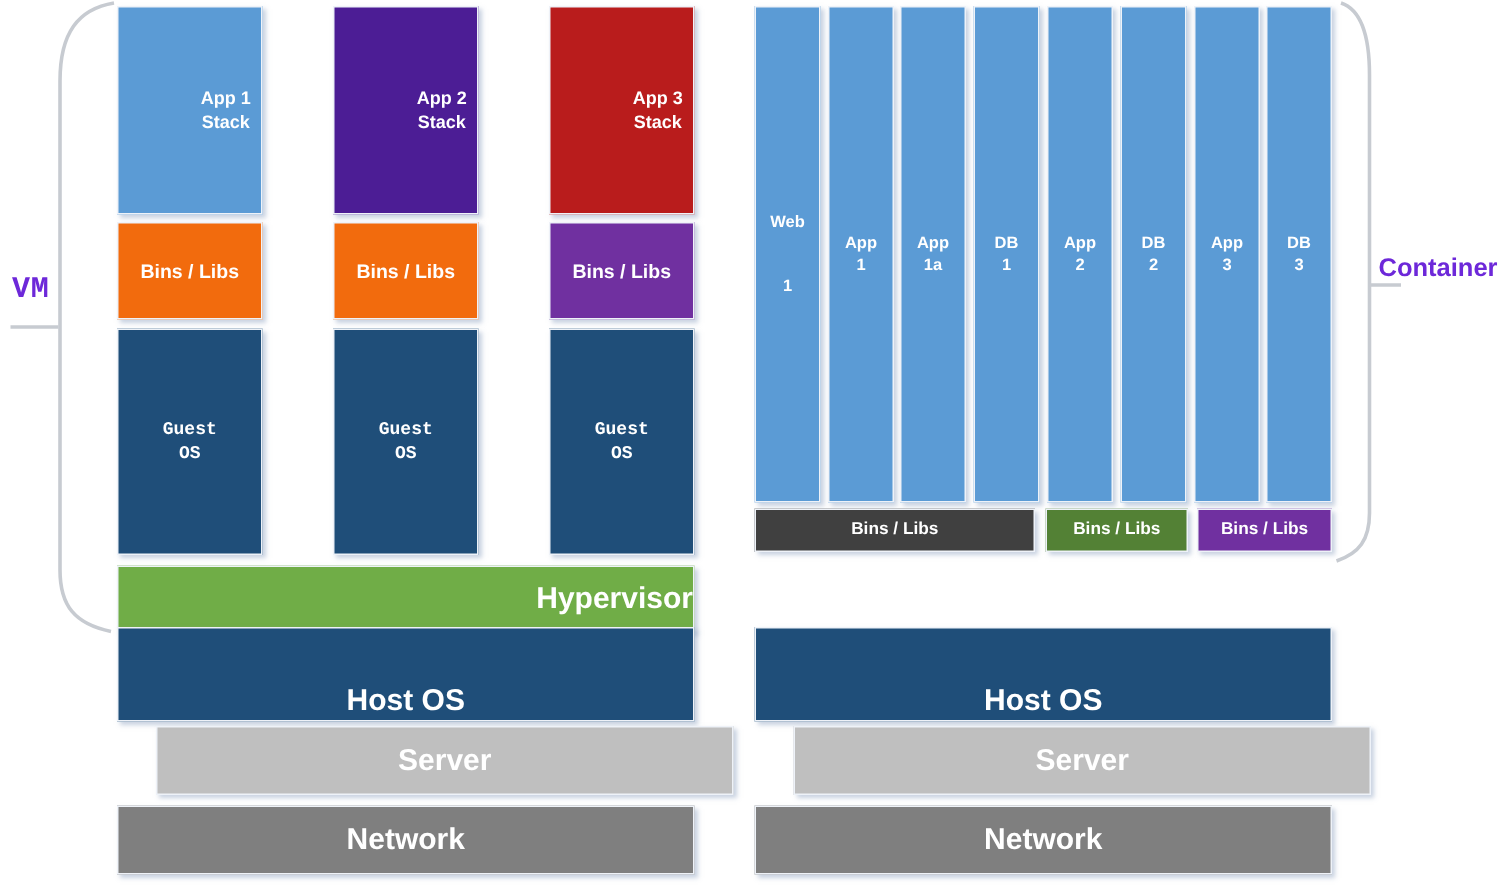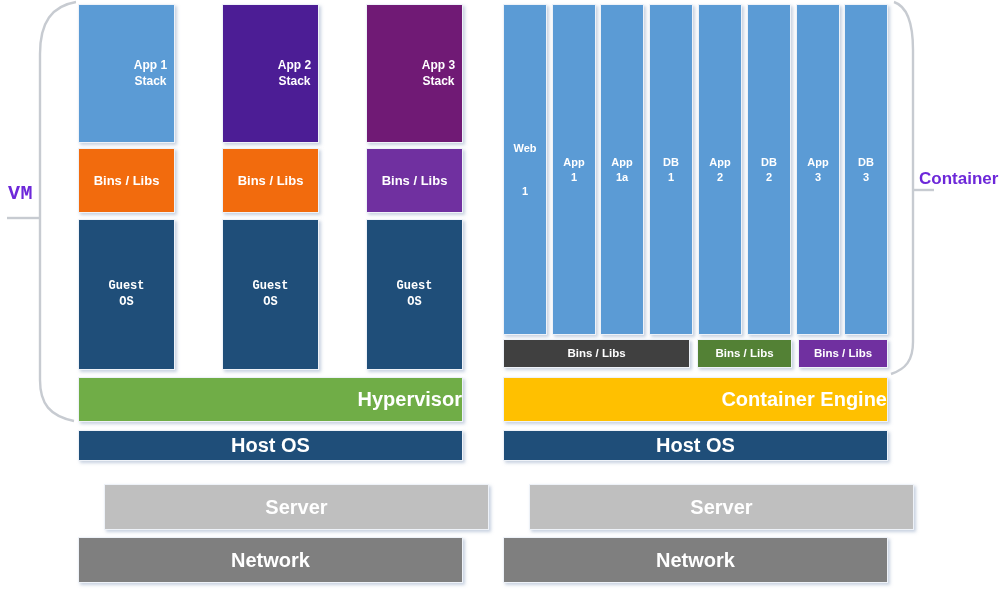--- a/index.html
+++ b/index.html
@@ -21,21 +21,21 @@
   .guest-os{top:219px;width:97px;height:151px;font-size:12px;font-family:Liberation Mono, monospace;}
   .col1{left:78px;} .col2{left:222px;} .col3{left:366px;}
   
   .ccol{top:4px;width:44px;height:331px;font-size:11px;}
   
   .bins-right{top:339px;height:29px;font-size:11.5px;flex-direction:row;}
   
   .layer{width:385px;height:45px;font-size:20px;}
   .layer-left{left:78px;} .layer-right{left:503px;}
   .lay0{top:377px;height:45px;align-items:flex-end;}
-  .lay1{top:430px;height:31px;}
+  .lay1{top:418px;height:63px;justify-content:flex-end;}
   .lay2{top:484px;height:46px;margin-left:26px;}
   .lay3{top:537px;height:46px;}
   .side-label{position:absolute;font-weight:bold;color:#6d28d9;}
   .vm-label{left:8px;top:182px;font-size:20px;letter-spacing:0.5px;font-family:Liberation Mono, monospace;}
   .container-label{left:919px;top:169px;font-size:17px;}
 </style>
 </head>
 <body>
 
 <div class="canvas">
@@ -67,21 +67,21 @@
     <div class="l">Stack</div>
   </div>
   <div class="block bins-left col2" style="background: rgb(242, 107, 13);">
     <div class="l">Bins / Libs</div>
   </div>
   <div class="block guest-os col2" style="background: rgb(31, 78, 121);">
     <div class="l">Guest</div>
     <div class="l">OS</div>
   </div>
 
-  <div class="block app-stack col3" style="background: #701a75; align-items: center;">
+  <div class="block app-stack col3" style="background: #b91c1c; align-items: center;">
     <div class="l">App 3</div>
     <div class="l">Stack</div>
   </div>
   <div class="block bins-left col3" style="background: rgb(112, 48, 160);">
     <div class="l">Bins / Libs</div>
   </div>
   <div class="block guest-os col3" style="background: rgb(31, 78, 121);">
     <div class="l">Guest</div>
     <div class="l">OS</div>
   </div>
@@ -135,23 +135,20 @@
   <div class="block bins-right" style="left: 503px; width: 187px; background: rgb(64, 64, 64);">
     <div class="l">Bins / Libs</div>
   </div>
   <div class="block bins-right" style="left: 697px; width: 95px; background: rgb(83, 129, 53);">
     <div class="l">Bins / Libs</div>
   </div>
   <div class="block bins-right" style="left: 798px; width: 90px; background: rgb(112, 48, 160);">
     <div class="l">Bins / Libs</div>
   </div>
 
-  <div class="block layer layer-right lay0" style="background: rgb(255, 192, 0);">
-    <div class="l">Container Engine</div>
-  </div>
   <div class="block layer layer-right lay1" style="background: rgb(31, 78, 121);">
     <div class="l">Host OS</div>
   </div>
   <div class="block layer layer-right lay2" style="background: rgb(191, 191, 191);">
     <div class="l">Server</div>
   </div>
   <div class="block layer layer-right lay3" style="background: rgb(127, 127, 127);">
     <div class="l">Network</div>
   </div>
 

